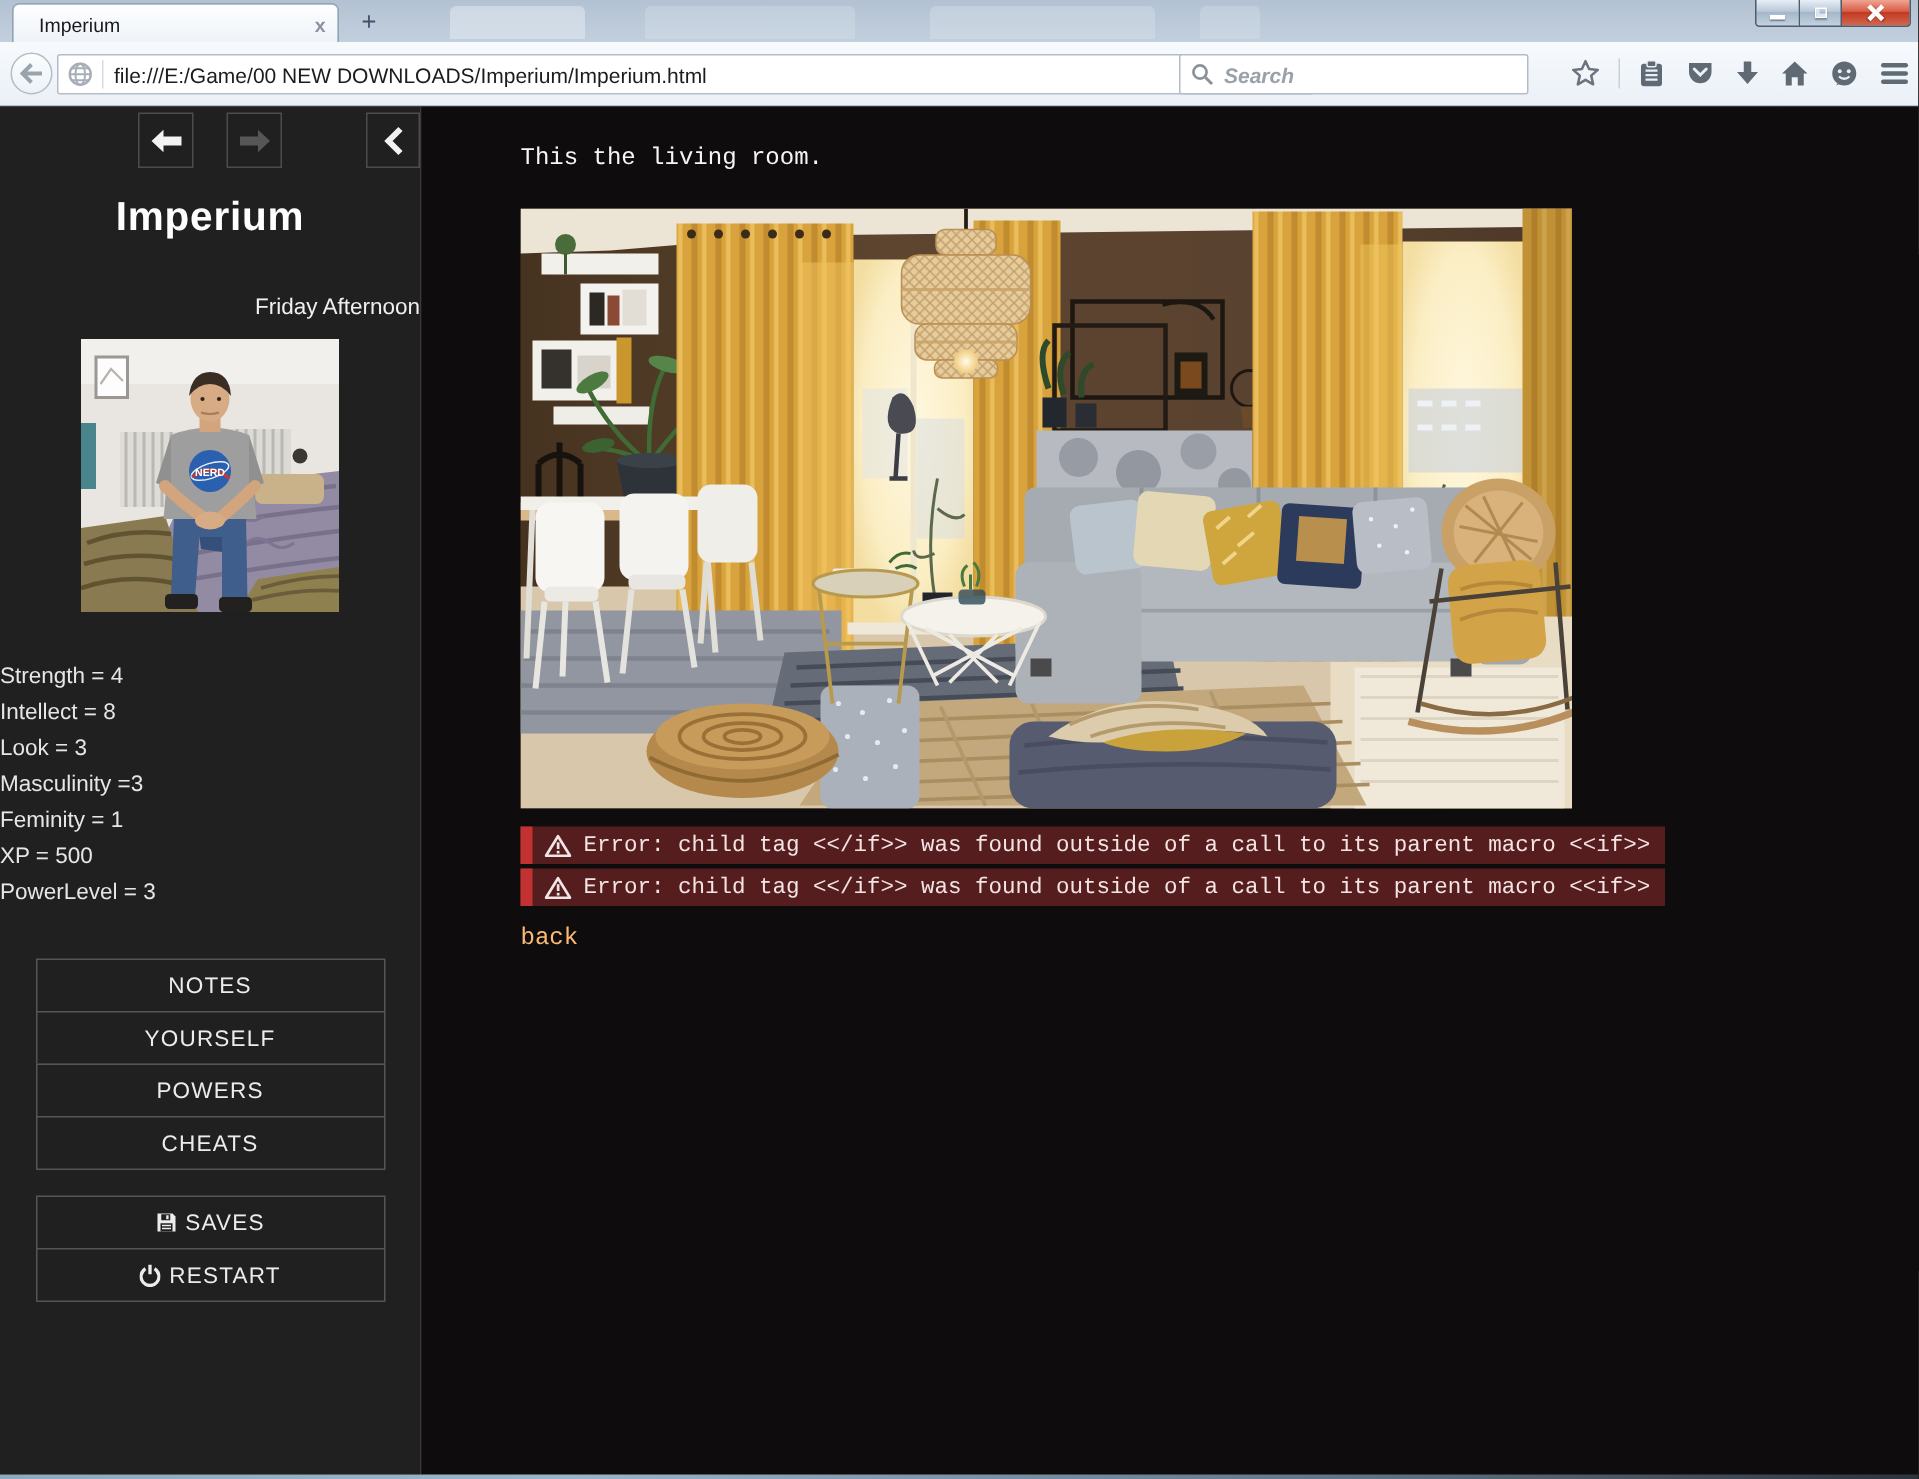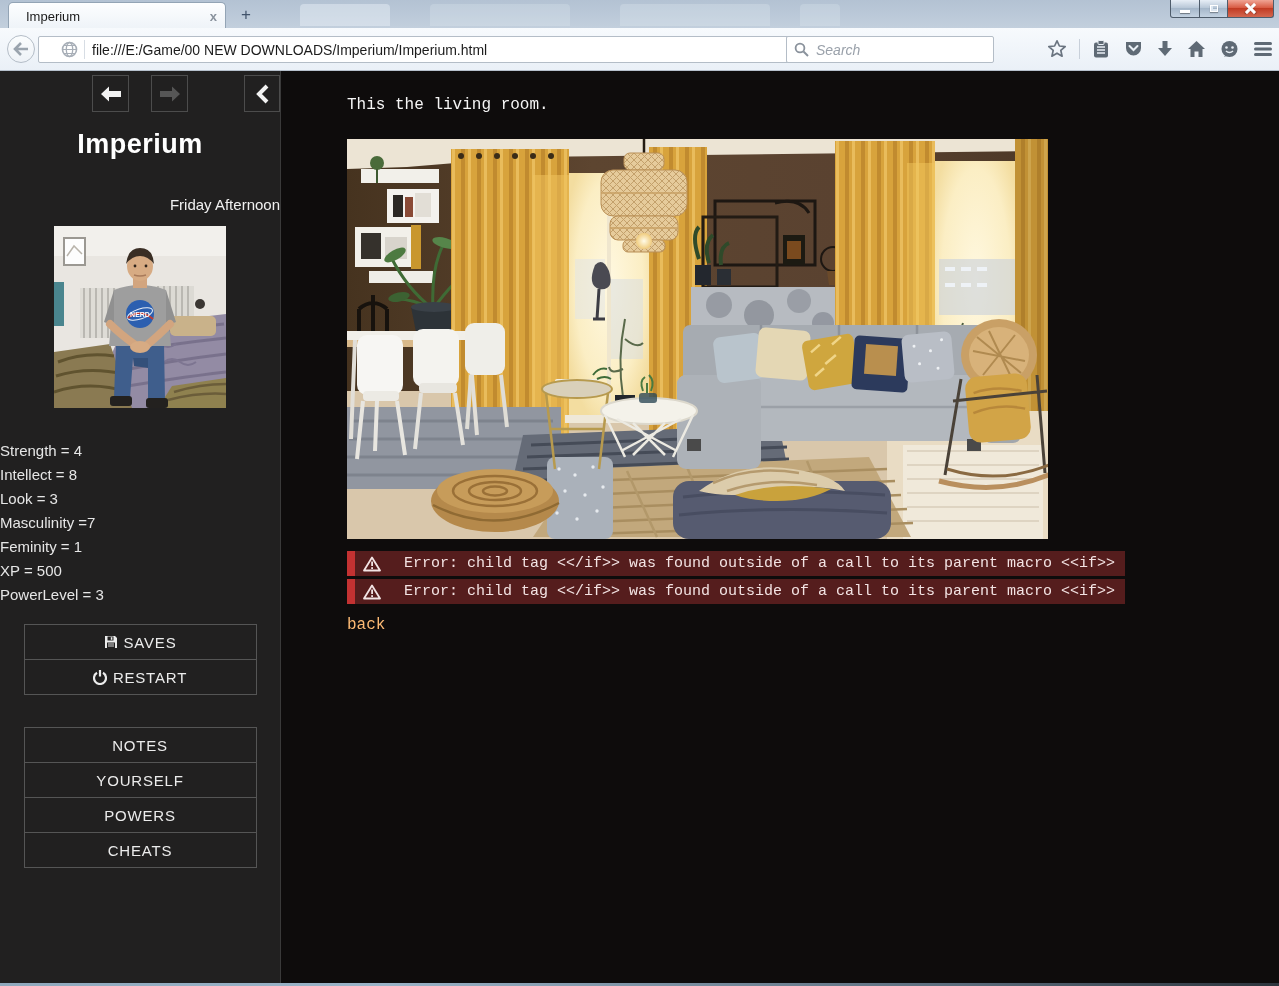--- a/index.html
+++ b/index.html
@@ -31,26 +31,26 @@
   .glyph-cls:before,.glyph-cls:after { content:""; position:absolute; left:4px; top:-1px; width:3px; height:13px;
       background:#fff; box-shadow:0 1px 1px rgba(0,0,0,.35); }
   .glyph-cls:before { transform:rotate(45deg); }
   .glyph-cls:after { transform:rotate(-45deg); }
 
   .navbar { position:relative; height:43px; background:linear-gradient(#f7fafd,#eaf0f7); border-bottom:1px solid #b6c0cc; }
   .navback { position:absolute; left:7px; top:7px; width:28px; height:28px; border-radius:50%;
              border:1px solid #b4bdc7; background:linear-gradient(#fbfdfe,#eef2f7); display:flex;
              align-items:center; justify-content:center; z-index:2; }
   .urlbar { position:absolute; left:38px; top:8px; width:838px; height:27px; background:#fff;
-            border:1px solid #b4bdc7; border-radius:2px; display:flex; align-items:center; padding:0 22px; }
+            border:1px solid #b4bdc7; border-radius:2px; display:flex; align-items:center; padding:0 6px; }
   .urlbar .sep { width:1px; height:19px; background:#d7dde4; margin:0 7px 0 6px; }
   .url-text { flex:1; font-size:14px; color:#1c1c1c; white-space:nowrap; overflow:hidden; }
   .reload { padding:0 4px; }
-  .searchbox { position:absolute; left:786px; top:8px; width:208px; height:27px; background:#fff;
-               border:1px solid #b4bdc7; border-radius:2px; display:flex; align-items:center; padding:0 7px; gap:7px; }
+  .searchbox { position:absolute; left:786px; top:8px; width:233px; height:27px; background:#fff;
+               border:1px solid #b4bdc7; border-radius:2px; display:flex; align-items:center; padding:0 7px; gap:7px;font-weight:bold; }
   .search-ph { font-size:14px; font-style:italic; color:#9aa1aa; }
   .tbicons { position:absolute; right:6px; top:7px; display:flex; align-items:center; height:28px; gap:14px; }
   .tbicons .vsep { width:1px; height:20px; background:#c8d0da; margin:0 -2px; }
   .icon { display:flex; align-items:center; justify-content:center; }
 
   
   .page { position:absolute; top:71px; left:0; right:0; bottom:3px; display:flex; }
   .bottomstrip { position:absolute; left:0; right:0; bottom:0; height:3px;
                  background:linear-gradient(90deg,#8fa9bd 0%,#9ab4c8 30%,#5a6c7c 75%,#2c343c 100%); }
 
@@ -67,21 +67,21 @@
   .menu { width:233px; margin:33px auto 0; }
   .menu-btn { display:flex; align-items:center; justify-content:center; gap:6px; width:100%; height:36px;
               margin-top:-1px; border:1px solid #555; background:#212020; color:#ececec; font-size:15px;
               letter-spacing:.8px; font-family:"Liberation Sans",sans-serif; cursor:pointer; }
   .menu.saves { margin-top:18px; }
 
   .main { flex:1; background:#0e0c0c; padding:25px 0 0 66px; color:#f5f5f5; position:relative;font-family:Liberation Mono, monospace; }
   .passage { font-size:16px; }
   .scene { display:block; margin-top:25px; width:701px; height:400px; background:#3a2c20; }
   .errors { margin-top:12px; }
-  .error-row { display:inline-flex; align-items:center; gap:23px; height:25px; padding:0 10px 0 8px;
+  .error-row { display:inline-flex; align-items:center; gap:8px; height:25px; padding:0 10px 0 8px;
                background:#551d1d; border-left:8px solid #c33232; margin-bottom:3px; font-size:15px;
                color:#f3e3e3; white-space:nowrap; }
   .back-link { display:inline-block; margin-top:9px; color:#fdba74; font-size:16px; text-decoration:none; cursor:pointer; }
 </style>
 </head>
 <body>
 
 <div class="screen">
 
   <div class="titlebar">
@@ -253,51 +253,51 @@
         <path d="M72 38 Q74 22 86 22 Q99 22 100 38 Q94 30 86 30 Q78 30 72 38 Z" fill="#3a2e24"></path>
         <circle cx="81" cy="40" r="1.4" fill="#2e241c"></circle>
           <circle cx="92" cy="40" r="1.4" fill="#2e241c"></circle>
         <path d="M80 49 Q86 51 92 49" stroke="#a87a5a" stroke-width="1.4" fill="none"></path>
       </svg>
 
       <div class="stats">
         <div>Strength = 4</div>
         <div>Intellect = 8</div>
         <div>Look = 3</div>
-        <div>Masculinity =7</div>
+        <div>Masculinity =3</div>
         <div>Feminity = 1</div>
         <div>XP = 500</div>
         <div>PowerLevel = 3</div>
+      </div>
+
+      <div class="menu">
+        <button class="menu-btn">NOTES</button>
+        <button class="menu-btn">YOURSELF</button>
+        <button class="menu-btn">POWERS</button>
+        <button class="menu-btn">CHEATS</button>
       </div>
 
       <div class="menu saves">
         <button class="menu-btn">
           <svg width="14" height="14" viewBox="0 0 14 14">
             <path d="M1 1 H11 L13 3 V13 H1 Z" fill="#ececec"></path>
             <rect x="3.5" y="1.5" width="6" height="4" fill="#212020"></rect>
             <rect x="6.8" y="2.2" width="1.6" height="2.6" fill="#ececec"></rect>
             <rect x="3" y="7.5" width="8" height="5.5" fill="#212020"></rect>
             <path d="M4 9 H10 M4 11 H10" stroke="#ececec" stroke-width="0.9"></path>
           </svg>
           <span>SAVES</span>
         </button>
         <button class="menu-btn">
           <svg width="14" height="15" viewBox="0 0 14 15">
             <path d="M4 2.8 A6 6 0 1 0 10 2.8" fill="none" stroke="#ececec" stroke-width="2.2"></path>
             <path d="M7 0 V6.5" stroke="#ececec" stroke-width="2.2"></path>
           </svg>
           <span>RESTART</span>
         </button>
-      </div>
-
-      <div class="menu">
-        <button class="menu-btn">NOTES</button>
-        <button class="menu-btn">YOURSELF</button>
-        <button class="menu-btn">POWERS</button>
-        <button class="menu-btn">CHEATS</button>
       </div>
     </div>
 
     <div class="main">
       <div class="passage">This the living room.</div>
 
       
       <svg class="scene" viewBox="0 0 701 400" preserveAspectRatio="none">
         <defs>
           <pattern id="pleats" width="16" height="12" patternUnits="userSpaceOnUse">

